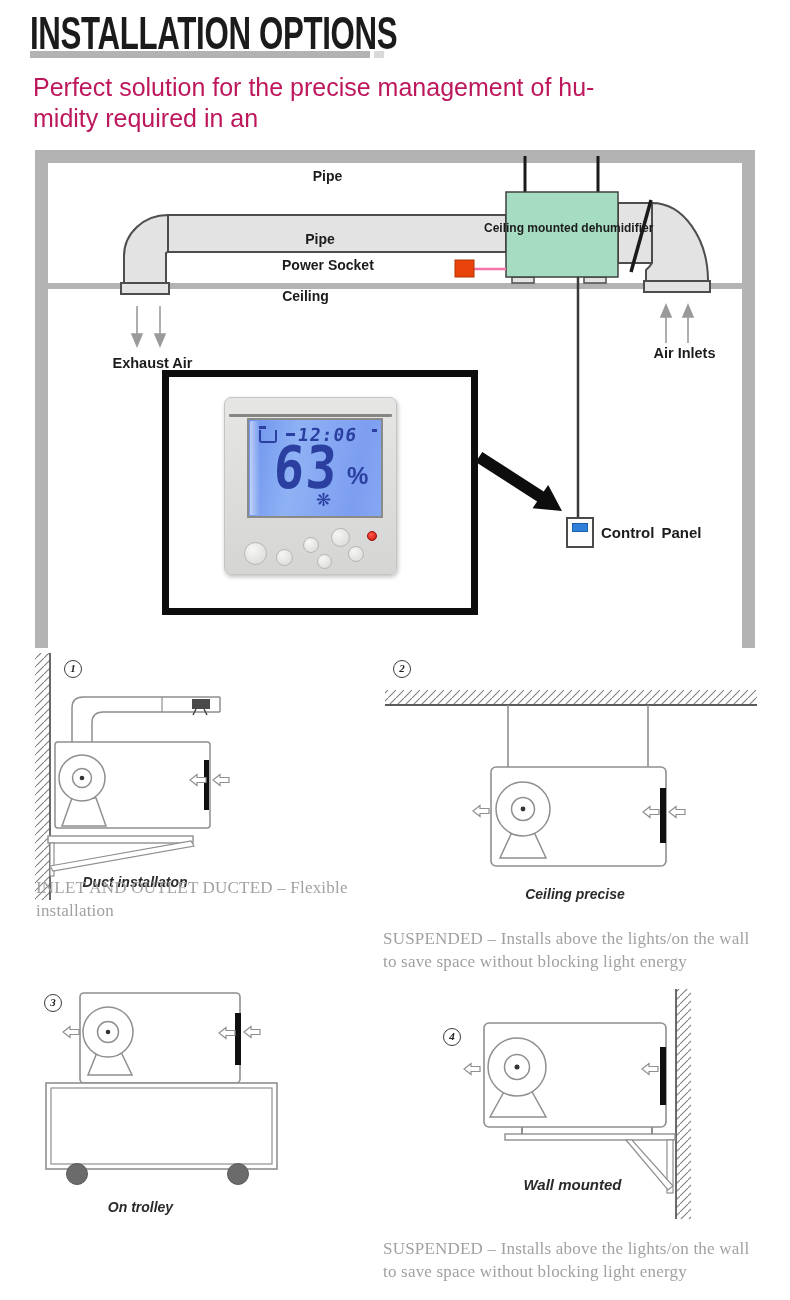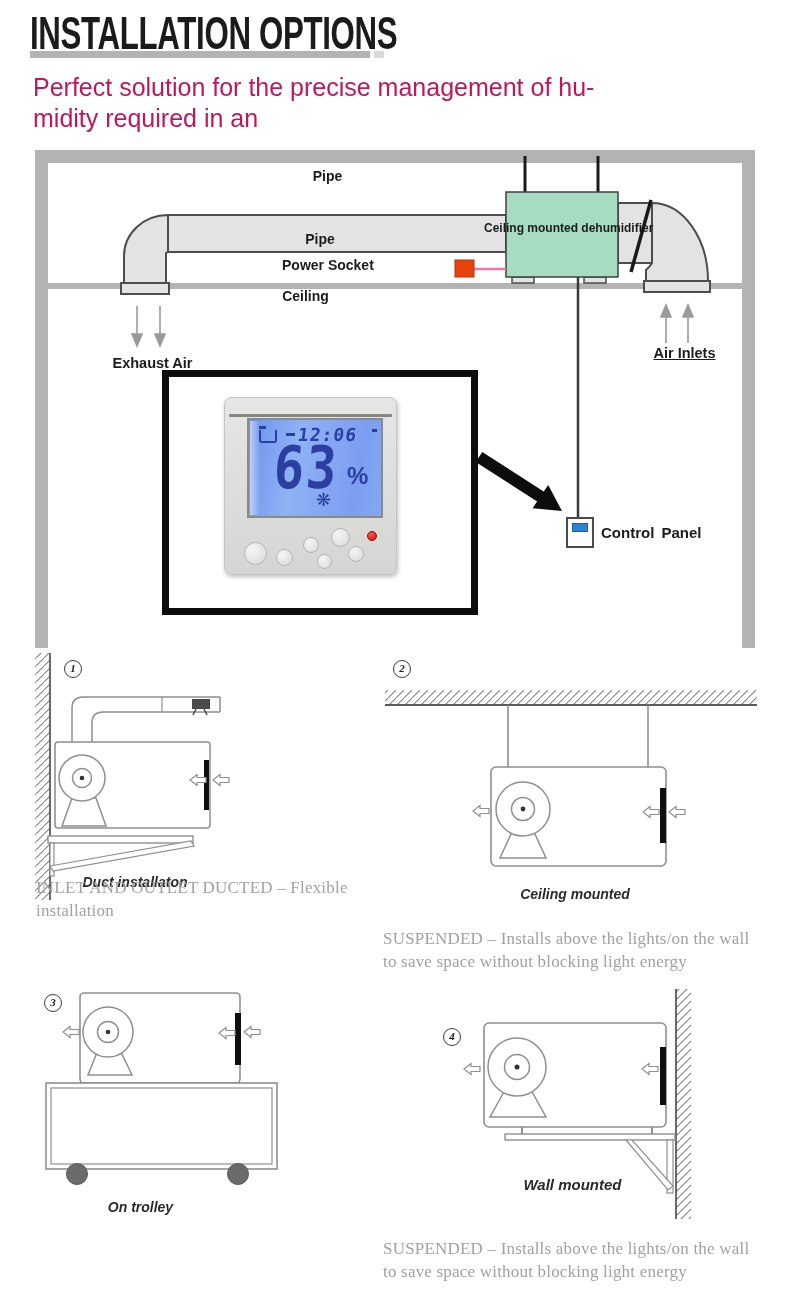--- a/index.html
+++ b/index.html
@@ -87,21 +87,21 @@
     </g>
 
     <polygon points="475.7,312 537.1,351.6 532.6,358.2 562,361 548.2,335 543.7,341.6 482.3,302" fill="#0d0d0d"></polygon>
   </svg>
 
   <div class="lbl" style="left:300px; top:168px; width:55px;">Pipe</div>
   <div class="lbl" style="left:295px; top:231px; width:50px;">Pipe</div>
   <div class="lbl" style="left:282px; top:257px;">Power Socket</div>
   <div class="lbl" style="left:278px; top:288px; width:55px;">Ceiling</div>
   <div class="lbl" style="left:105px; top:343px; width:95px; font-size:14.5px;margin-top:12px;">Exhaust Air</div>
-  <div class="lbl" style="left:642px; top:345px; width:85px; font-size:14.5px;text-decoration:underline;">Air Inlets</div>
+  <div class="lbl" style="left:642px; top:345px; width:85px; font-size:14.5px;">Air Inlets</div>
   <div class="lbl" style="left:484px; top:221px; width:160px; font-size:12px;">Ceiling mounted dehumidifier</div>
   <div class="lbl" style="left:601px; top:524px; font-size:15px; word-spacing:3px;">Control Panel</div>
 
   <div class="cp-box">
     <div class="cp-screen"></div>
   </div>
 
   <div class="closeup"></div>
   <div class="thermo-body"></div>
   <div class="abs" style="left:229px; top:414px; width:163px; height:2.5px; background:#55554f; opacity:.65; border-radius:1px;"></div>
@@ -176,21 +176,21 @@
     <path d="M132,182 L120,208 L166,208 L154,182 Z" fill="#fff" stroke="#8f8f8f" stroke-width="1.5"></path>
     <circle cx="143" cy="159" r="27" fill="#fff" stroke="#8f8f8f" stroke-width="1.5"></circle>
     <circle cx="143" cy="159" r="11.5" fill="#fff" stroke="#8f8f8f" stroke-width="1.5"></circle>
     <circle cx="143" cy="159" r="2.4" fill="#333"></circle>
     <rect x="280" y="138" width="6" height="55" fill="#0f0f0f"></rect>
     <use href="#a2" x="93" y="161"></use>
     <use href="#a2" x="263" y="162"></use>
     <use href="#a2" x="289" y="162"></use>
   </svg>
   <div class="circle-num" style="left:393px; top:660px;">2</div>
-  <div class="dlabel" style="left:500px; top:886px; width:150px;">Ceiling mounted</div>
+  <div class="dlabel" style="left:500px; top:886px; width:150px;">Ceiling precise</div>
 
   <div class="cap" style="left:36px; top:876px; width:342px;">INLET AND OUTLET DUCTED – Flexible installation</div>
   <div class="cap" style="left:383px; top:927px; width:376px;">SUSPENDED – Installs above the lights/on the wall to save space without blocking light energy</div>
 
   <svg class="abs" style="left:20px; top:980px;" width="340" height="250" viewBox="0 0 340 250">
     <defs>
       <path id="a3" d="M0,0 L7,-5.5 L7,-2.5 L16,-2.5 L16,2.5 L7,2.5 L7,5.5 Z" fill="#ffffff" stroke="#8f8f8f" stroke-width="1.2"></path>
     </defs>
     <rect x="60" y="13" width="160" height="90" rx="4" fill="#fff" stroke="#8f8f8f" stroke-width="1.6"></rect>
     <path d="M78,70 L68,95 L112,95 L100,70 Z" fill="#fff" stroke="#8f8f8f" stroke-width="1.5"></path>

